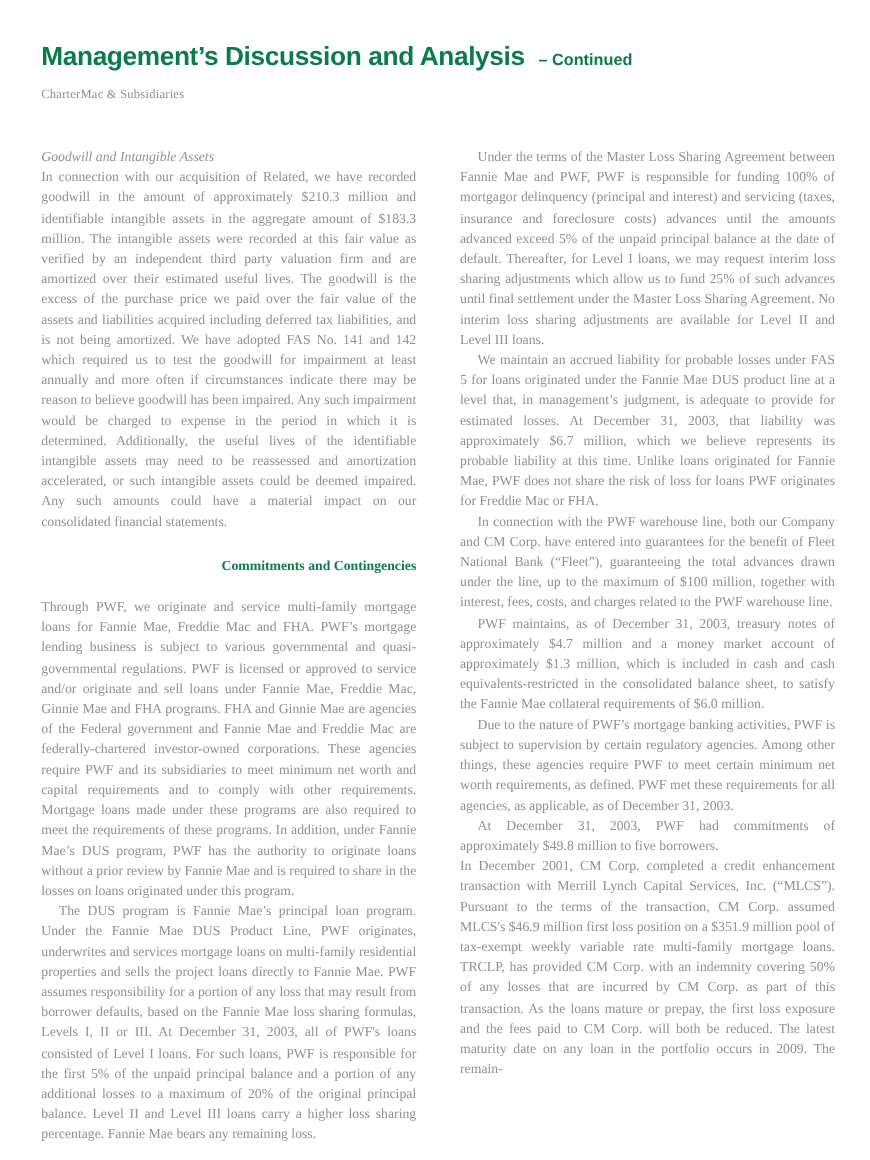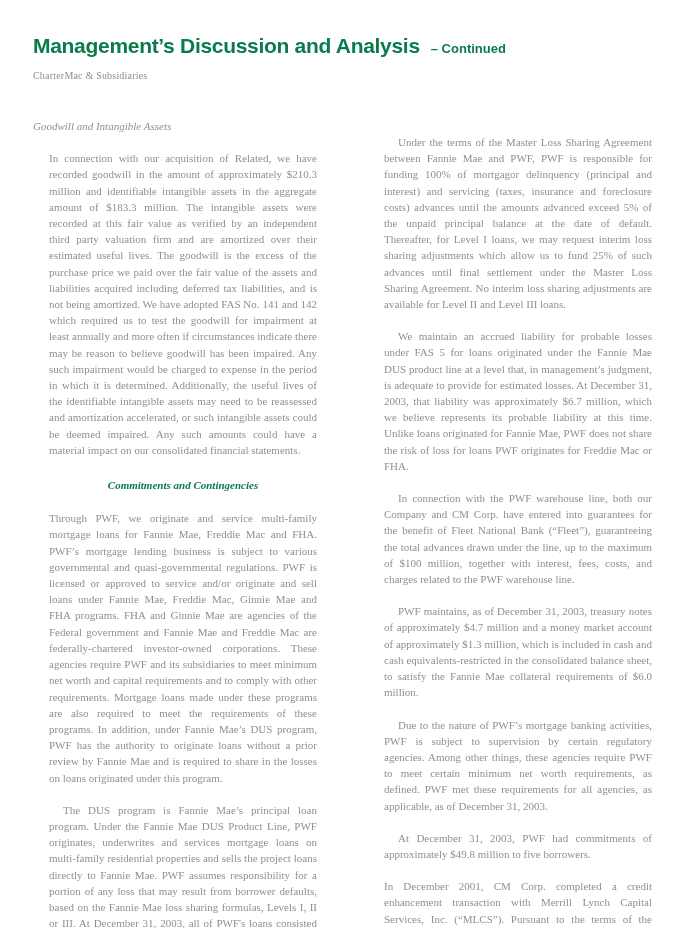--- a/index.html
+++ b/index.html
@@ -54,24 +54,23 @@
     color: var(--body-text, #8d9192);
     text-align: justify;
   }
   .italic-heading {
     font-style: italic;
   }
   .green-heading {
     color: var(--green, #0a7b4b);
     font-weight: bold;
     margin: 19px 0 17px;
-    text-align: center;
-    font-style: italic;
+    text-align: right;
   }
-  .para { margin: 16px; }
+  .para { margin: 0; }
   .para.indent { text-indent: 14px; }
 </style>
 </head>
 <body>
 
 <div class="page">
   <div class="masthead">
     <h1 class="title">Management’s Discussion and Analysis</h1>
     <span class="title-suffix">– Continued</span>
   </div>

